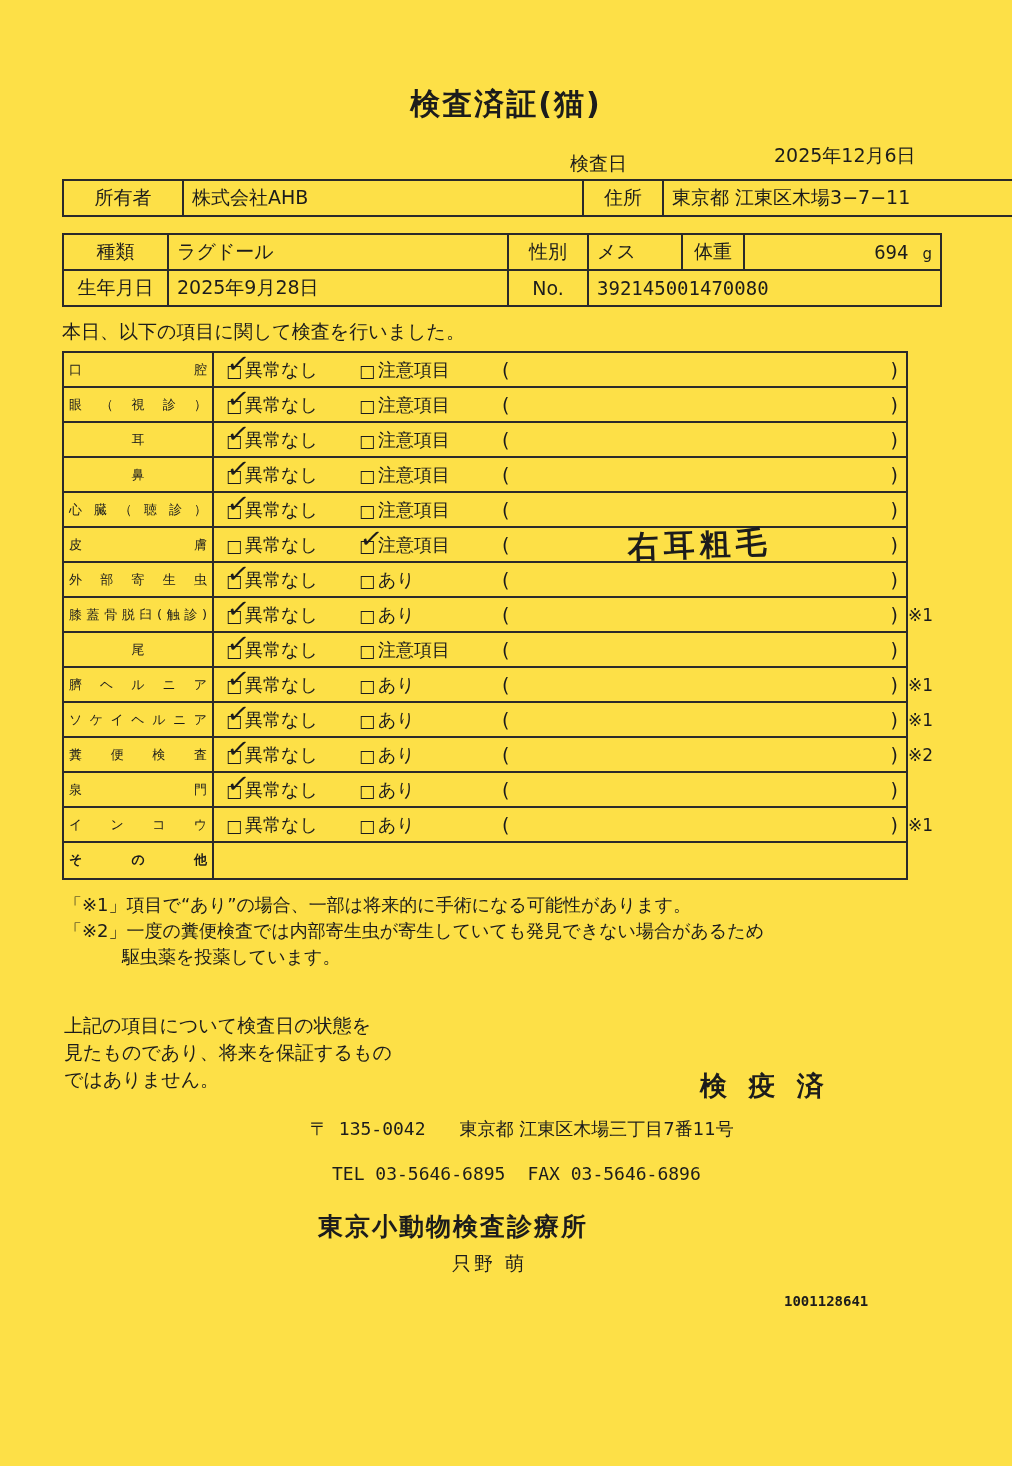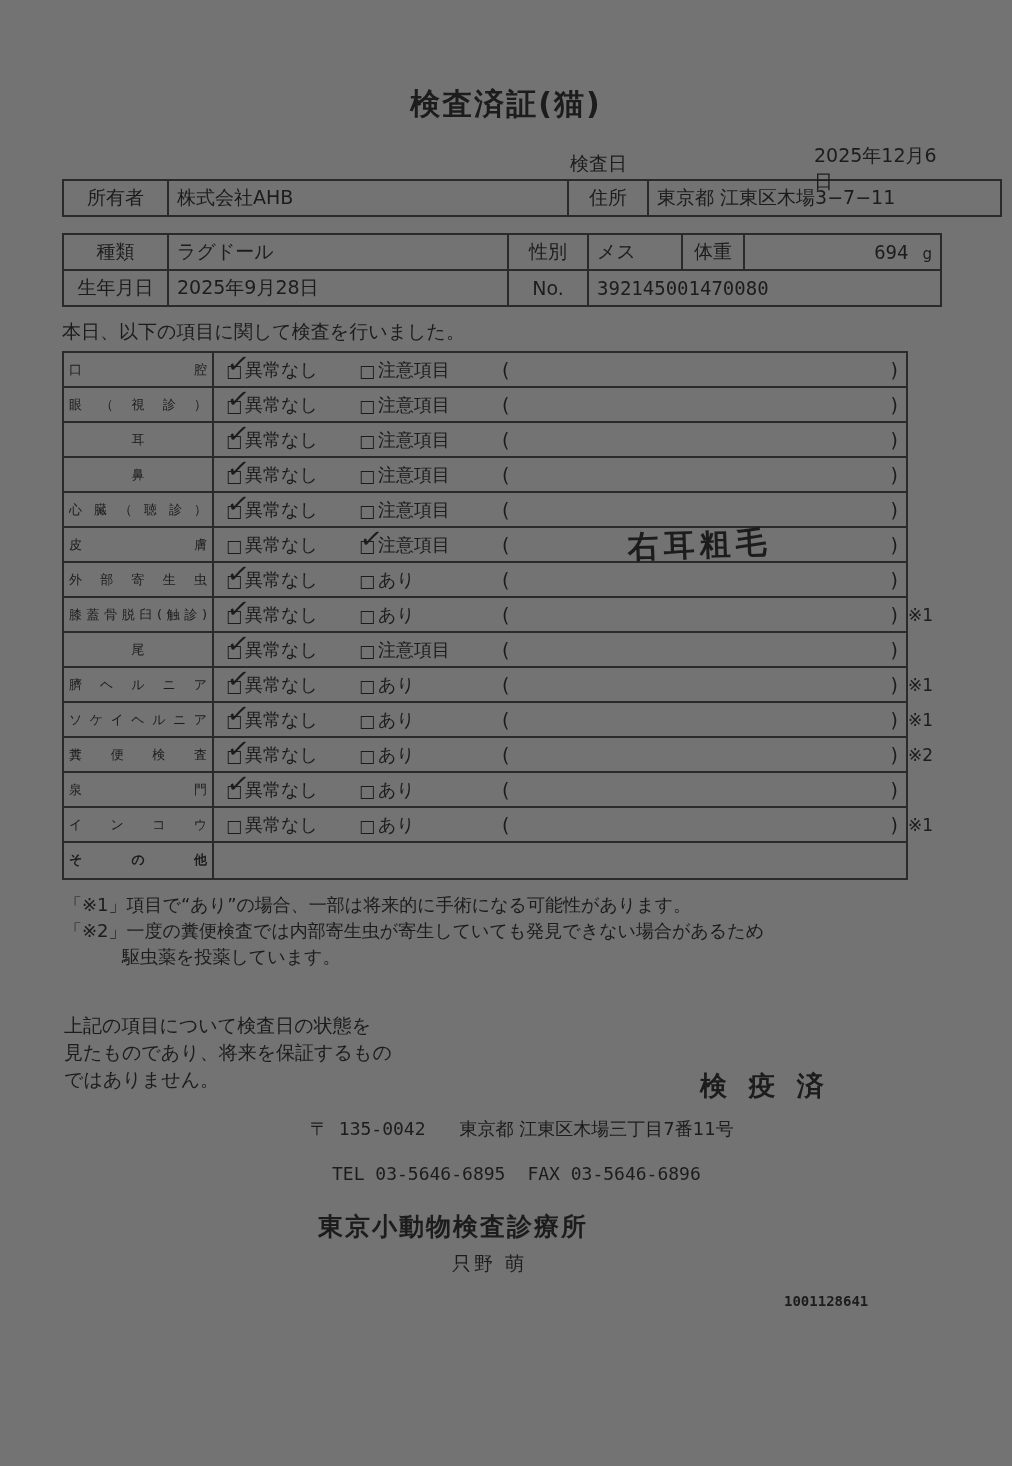--- a/index.html
+++ b/index.html
@@ -4,33 +4,33 @@
 <style>
   * { box-sizing: border-box; }
   html,body { margin:0; padding:0; }
   body {
     width:1012px; height:1466px;
     background:#ffffff;
     color:#1c1c1c;
     font-family:"DejaVu Sans","Liberation Sans",sans-serif;
     overflow:hidden;
   }
-  .page { position:relative; width:1012px; height:1466px; background:#737373; }
+  .page { position:relative; width:1012px; height:1466px; background:#fde047; }
 
   .title {
     padding-top:84px;
     text-align:center;
     font-size:30px;
     font-weight:600;
     letter-spacing:2px;
   }
 
   .date-row { position:relative; height:26px; margin:18px 0 10px 62px; width:878px; font-size:19px; }
   .date-label { position:absolute; left:508px; top:8px; }
-  .date-value { position:absolute; left:752px; top:0; }
+  .date-value { position:absolute; left:712px; top:0; }
 
   table.tbl { border-collapse:collapse; margin-left:62px; table-layout:fixed; width:878px; }
   table.tbl td {
     border:2px solid #2a2a2a;
     font-size:19px;
     height:36px;
     padding:2px 8px;
     overflow:hidden;
     white-space:nowrap;
   }
@@ -103,21 +103,21 @@
   <div class="title">検査済証(猫)</div>
 
   <div class="date-row">
     <span class="date-label">検査日</span>
     <span class="date-value">2025年12月6日</span>
   </div>
 
   <table class="tbl">
     <tbody>
         <tr>
-      <td class="lab" style="width:105px">所有者</td>
+      <td class="lab" style="width:120px">所有者</td>
       <td class="val" style="width:400px">株式会社AHB</td>
       <td class="lab" style="width:80px">住所</td>
       <td class="val" style="width:353px">東京都 江東区木場3−7−11</td>
     </tr>
   </tbody>
     </table>
 
   <table class="tbl pet-tbl">
     <tbody>
         <tr>

